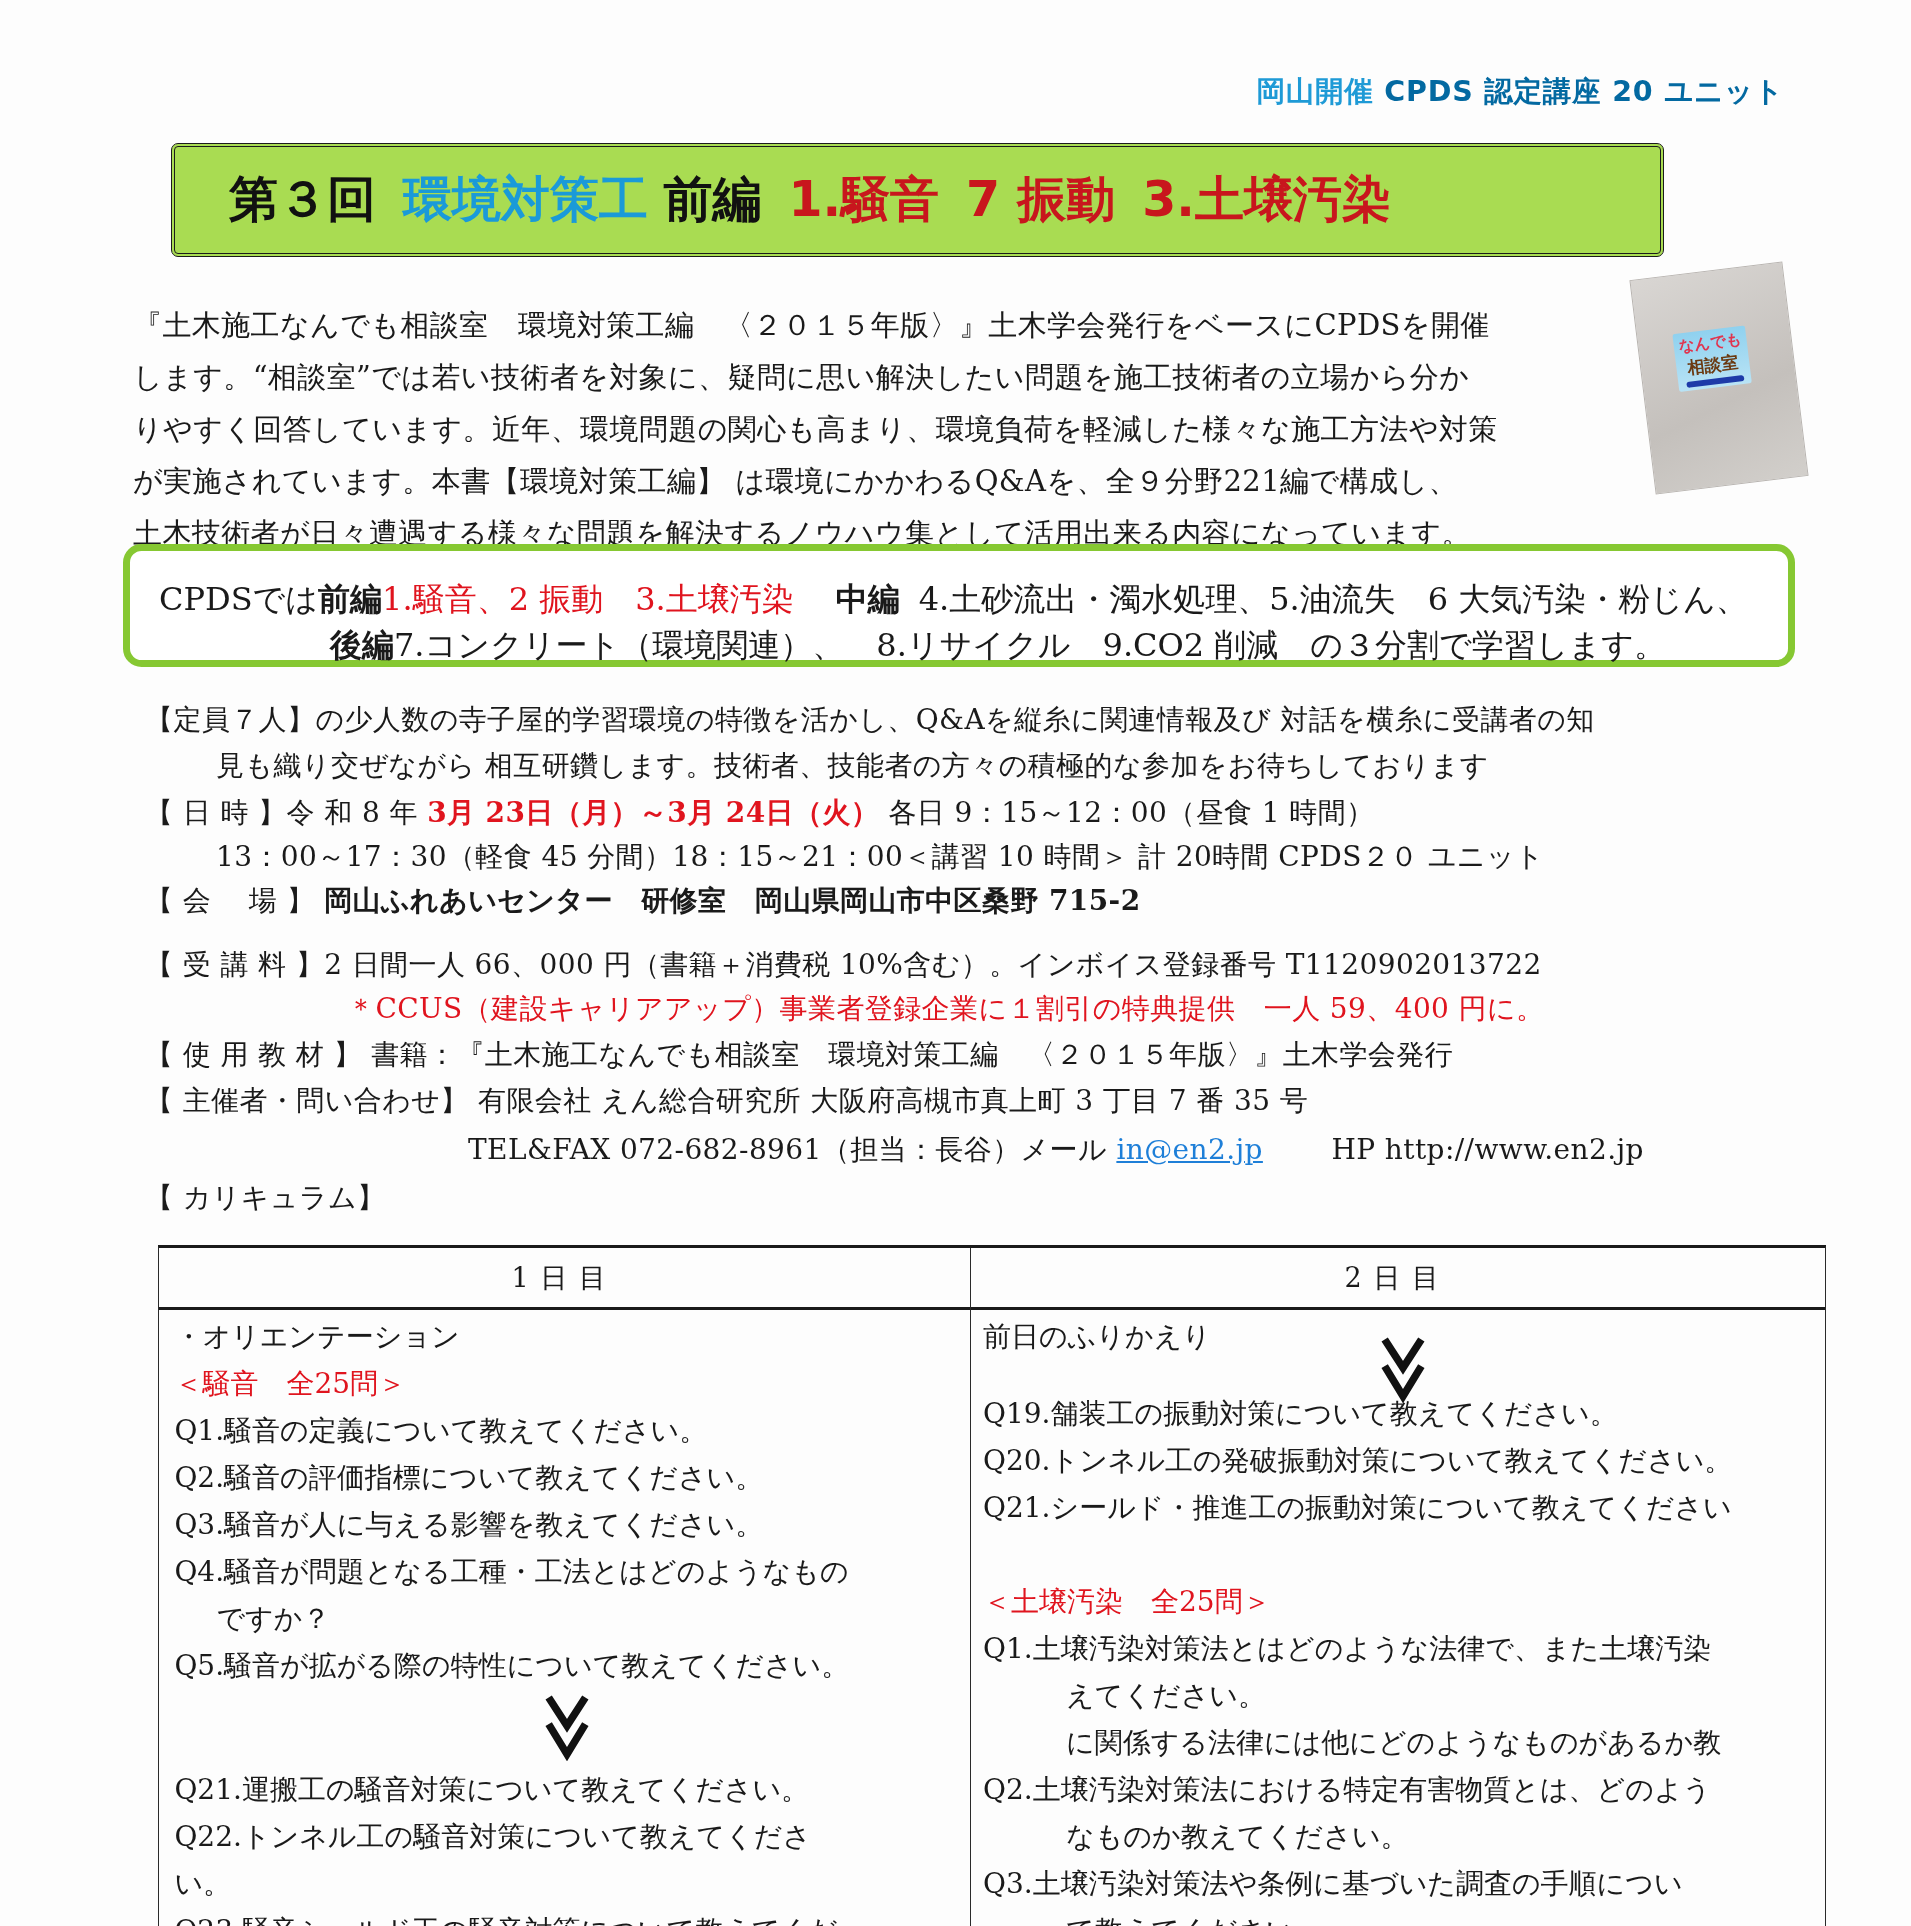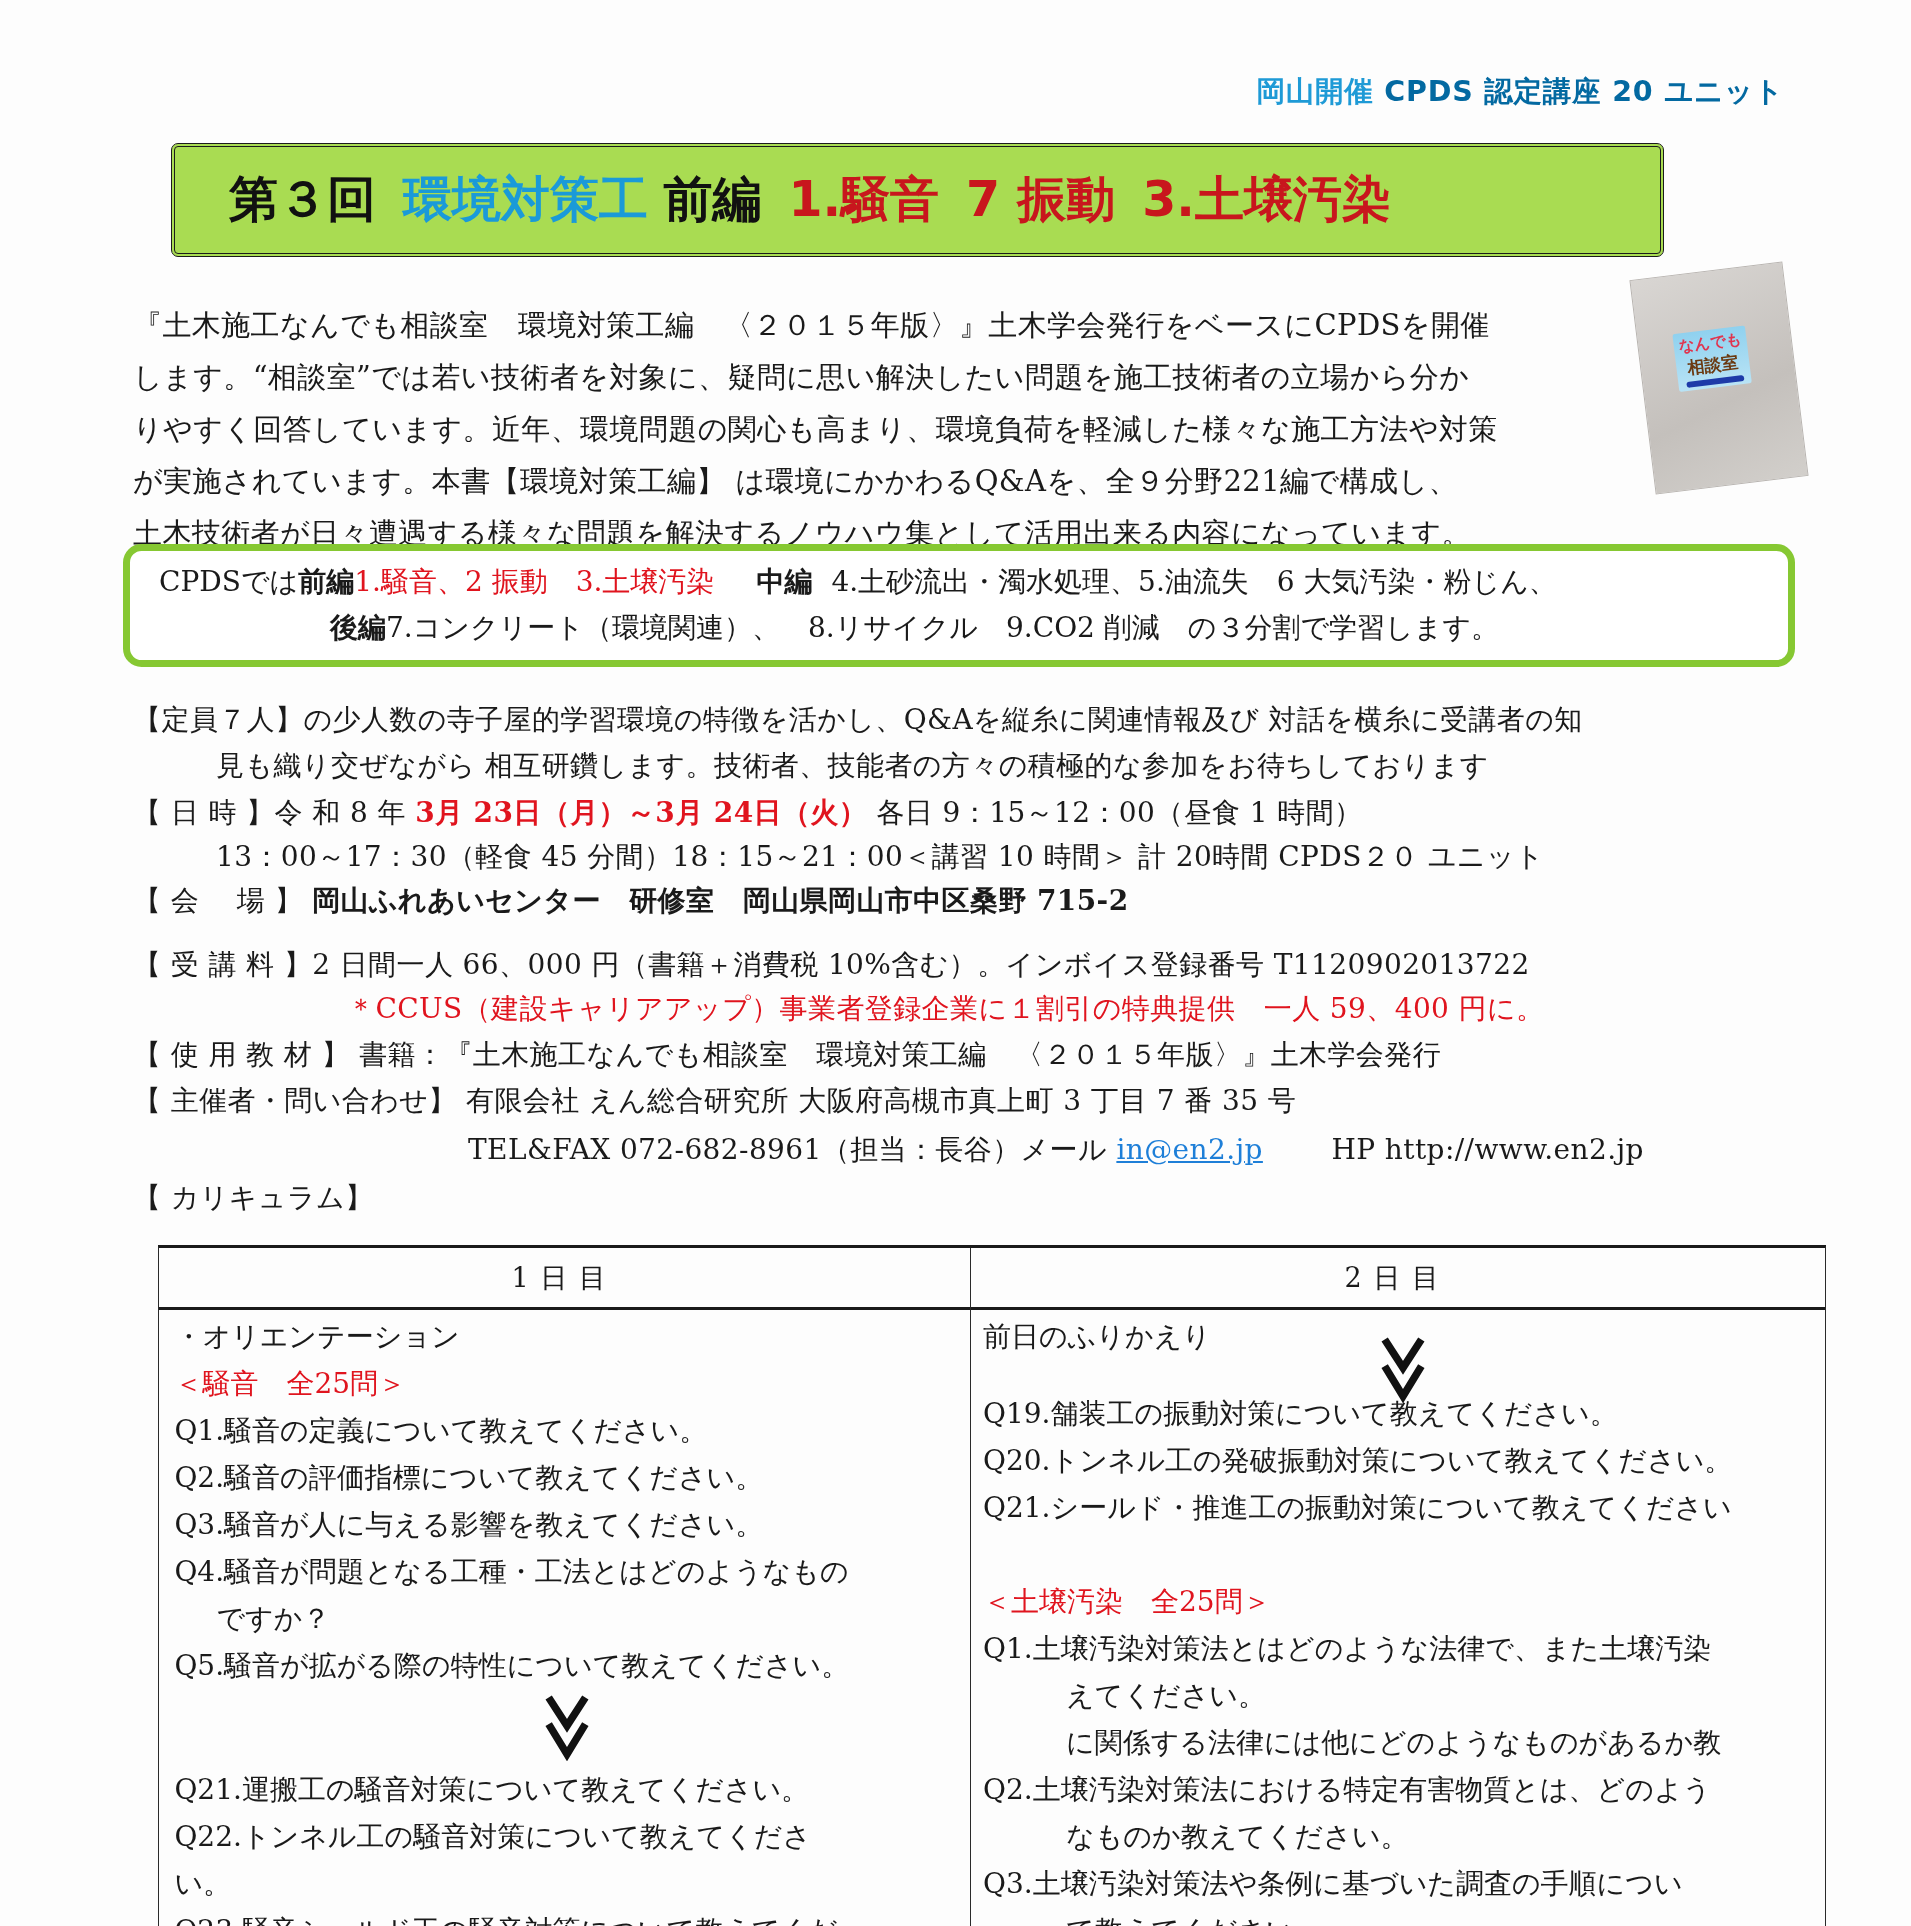--- a/index.html
+++ b/index.html
@@ -58,32 +58,32 @@
     .book-cover .label .l1 { color: #e0344e; font-size: 15.4px; font-weight: bold; }
     .book-cover .label .l2 { color: #6b3a12; font-size: 17px; font-weight: bold; }
     .book-cover .label .bar { width: 58px; height: 6.2px; background: #1d3aa8; border-radius: 3.1px; margin-top: 2.3px; }
 
     
     .cpds-box {
       left: 123px; top: 544px; width: 1672px; height: 123px;
       border: 7px solid #86c832;
       border-radius: 18.5px;
       background: #ffffff;
-      font-size: 28px; line-height: 46px;
-      padding-top: 8px;
+      font-size: 32px; line-height: 46px;
+      padding-top: 25px;
     }
     .cpds-box .row1 { padding-left: 29px; white-space: nowrap; }
     .cpds-box .row2 { padding-left: 200px; white-space: nowrap; }
     .cpds-box .red { color: #e0141e; }
     .cpds-box .bold { font-weight: bold; }
     .gap { display: inline-block; width: 42px; }
     .gap-s { display: inline-block; width: 19px; }
 
     
-    .info { left: 133px; font-size: 28px; white-space: nowrap; letter-spacing: 0.4px; }
+    .info { left: 145px; font-size: 28px; white-space: nowrap; letter-spacing: 0.4px; }
     .info .red { color: #e0141e; }
     .info .link { color: #1e7fd8; text-decoration: underline; }
 
     
     .curriculum {
       left: 158px; top: 1245px; width: 1668px; height: 1325px;
       border-top: 3.9px solid #1a1a1a;
       border-bottom: 3.9px solid #1a1a1a;
       border-left: 1.2px solid #2a2a2a;
       border-right: 1.2px solid #2a2a2a;

